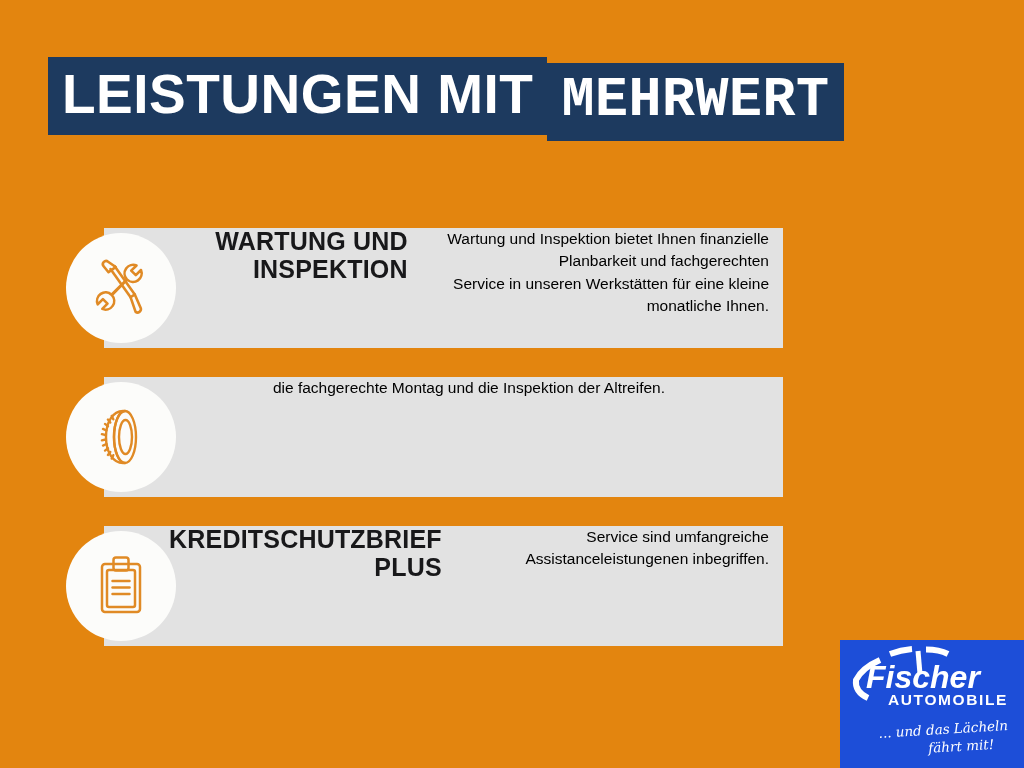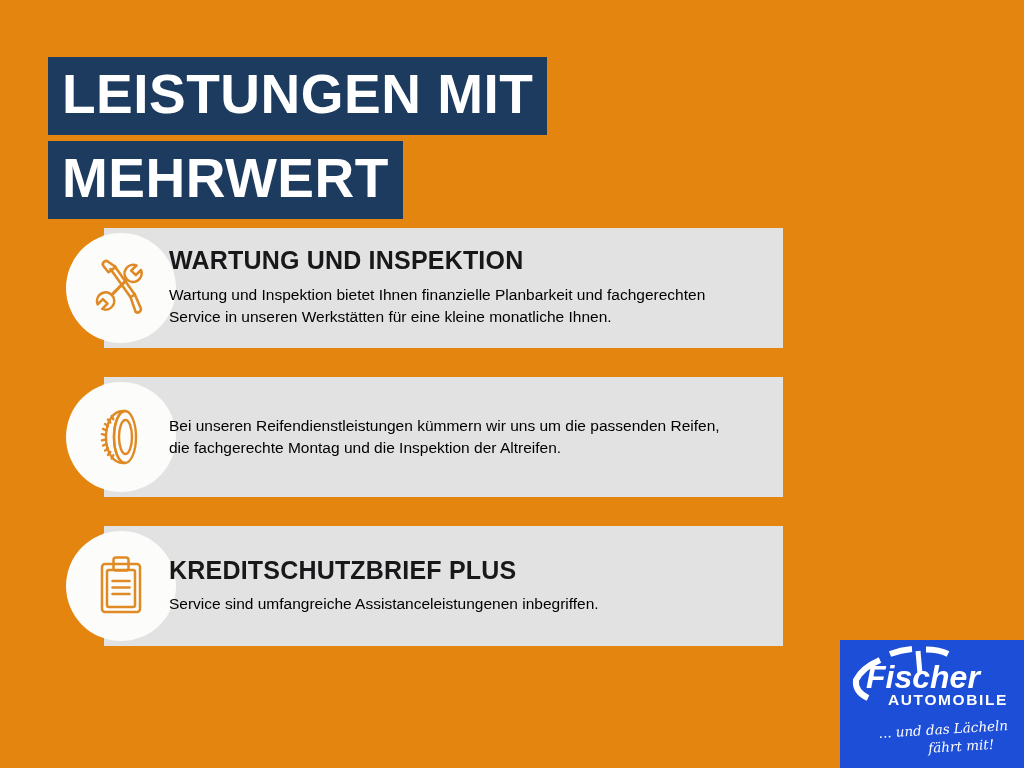--- a/index.html
+++ b/index.html
@@ -16,38 +16,39 @@
     font-family: "Liberation Sans", sans-serif;
     position: relative;
   }
 
   
   .title-block {
     position: absolute;
     left: 48px;
     top: 57px;
     display: flex;
-    flex-direction: column;
+    flex-direction: row;
     align-items: flex-start;
   }
 
   .title-line {
     background: #1d3a5f;
     color: #ffffff;
     font-size: 55px;
     font-weight: bold;
     line-height: 1.0;
     letter-spacing: 0.5px;
     padding: 10px 14px 13px 14px;
     white-space: nowrap;
     display: block;
   }
 
   .title-line + .title-line {
     margin-top: 6px;
+    font-family: Liberation Mono, monospace;
   }
 
   
   .cards {
     position: absolute;
     left: 0;
     top: 228px;
     width: 1024px;
   }
 
@@ -84,23 +85,24 @@
     display: block;
   }
 
   .card-body {
     position: absolute;
     left: 169px;
     top: 0;
     width: 600px;
     height: 120px;
     display: flex;
-    flex-direction: column;
+    flex-direction: row;
     justify-content: center;
     z-index: 3;
+    text-align: right;
   }
 
   .card-title {
     font-size: 25px;
     font-weight: bold;
     color: #18181a;
     letter-spacing: 0.2px;
     line-height: 1.1;
     margin-bottom: 9px;
   }
@@ -197,21 +199,20 @@
 
         <path d="M17.4 25.5 l-3.4 -1.6 M16.6 30.0 l-3.7 -0.8 M16.6 34.5 l-3.7 0.8 M17.4 39.0 l-3.4 1.6 M19.0 43.3 l-3.0 2.3 M21.3 47.0 l-2.4 2.9 M19.0 21.2 l-3.0 -2.3 M21.3 17.5 l-2.4 -2.9 M24.3 14.3 l-1.6 -3.4 M24.3 50.2 l-1.6 3.4"></path>
 
         <ellipse cx="36" cy="32" rx="11" ry="26"></ellipse>
 
         <ellipse cx="36.5" cy="32" rx="6.5" ry="17"></ellipse>
       </svg>
     </div>
     <div class="card-body">
       <div class="card-text">
-        <span>Bei unseren Reifendienstleistungen kümmern wir uns um die passenden Reifen,</span>
         <span>die fachgerechte Montag und die Inspektion der Altreifen.</span>
       </div>
     </div>
   </div>
 
   <div class="card">
     <div class="card-panel"></div>
     <div class="icon-circle">
       <svg width="60" height="64" viewBox="0 0 60 64" fill="none" stroke="#e08a25" stroke-width="2.5" stroke-linecap="round" stroke-linejoin="round">
 

